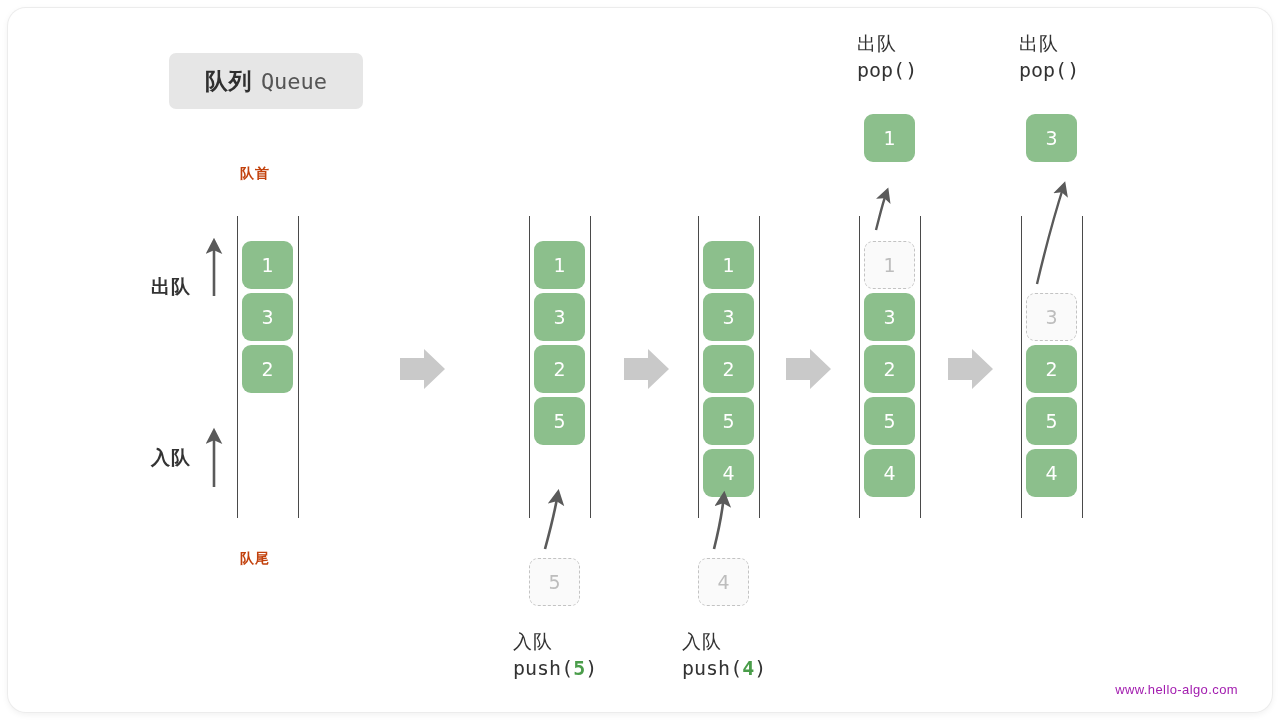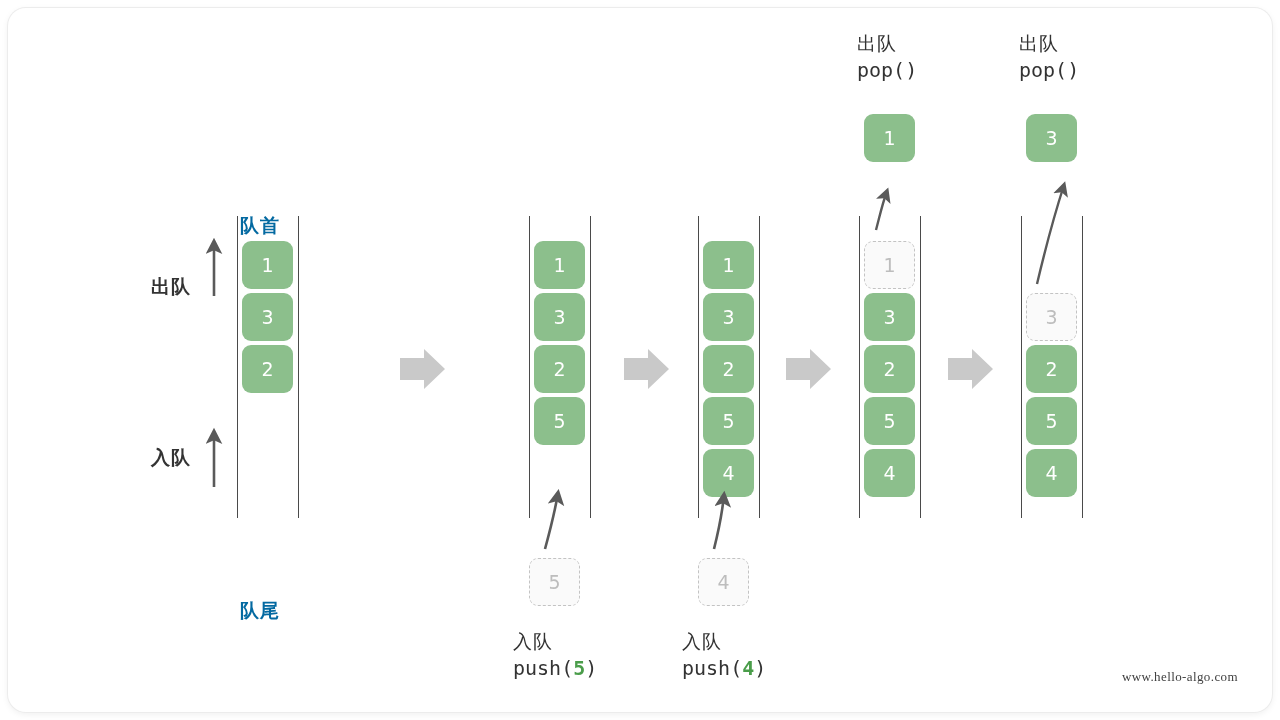--- a/index.html
+++ b/index.html
@@ -48,26 +48,25 @@
   }
   #title-badge .en {
     font-family: "DejaVu Sans Mono", "Liberation Mono", monospace;
     font-size: 22px;
     color: #555555;
   }
 
   
   .hdr-label {
     position: absolute;
-    font-size: 19px;
+    font-size: 14px;
     font-weight: bold;
-    color: #0369a1;
+    color: #c2410c;
     white-space: nowrap;
     letter-spacing: 1px;
-    margin-top: 48px;
   }
   .side-label {
     position: absolute;
     font-size: 19px;
     font-weight: bold;
     color: #333333;
     white-space: nowrap;
     letter-spacing: 1px;
   }
 
@@ -161,41 +160,45 @@
   }
   .op-caption .code .num {
     color: #4a9d4a;
     font-weight: bold;
   }
 
   
   #watermark {
     position: absolute;
     right: 34px;
-    bottom: 27px;
-    font-family: Liberation Serif, serif;
+    bottom: 15px;
+    font-family: Liberation Sans, sans-serif;
     font-size: 13px;
-    color: #404040;
+    color: #a21caf;
     letter-spacing: 0.4px;
   }
 
   svg.overlay {
     position: absolute;
     left: 0;
     top: 0;
     width: 1264px;
     height: 704px;
     pointer-events: none;
   }
 </style>
 </head>
 <body>
 
 <div id="canvas">
 
+  <div id="title-badge">
+    <span class="cn">队列</span>
+    <span class="en">Queue</span>
+  </div>
 
   <div class="hdr-label" style="left:232px; top:157px;">队首</div>
   <div class="hdr-label" style="left:232px; top:542px;text-align:center;">队尾</div>
 
   <div class="side-label" style="left:143px; top:266px;">出队</div>
   <div class="side-label" style="left:143px; top:437px;">入队</div>
 
   <div class="column" style="left:229px;">
     <div class="rail left"></div>
     <div class="rail right"></div>

